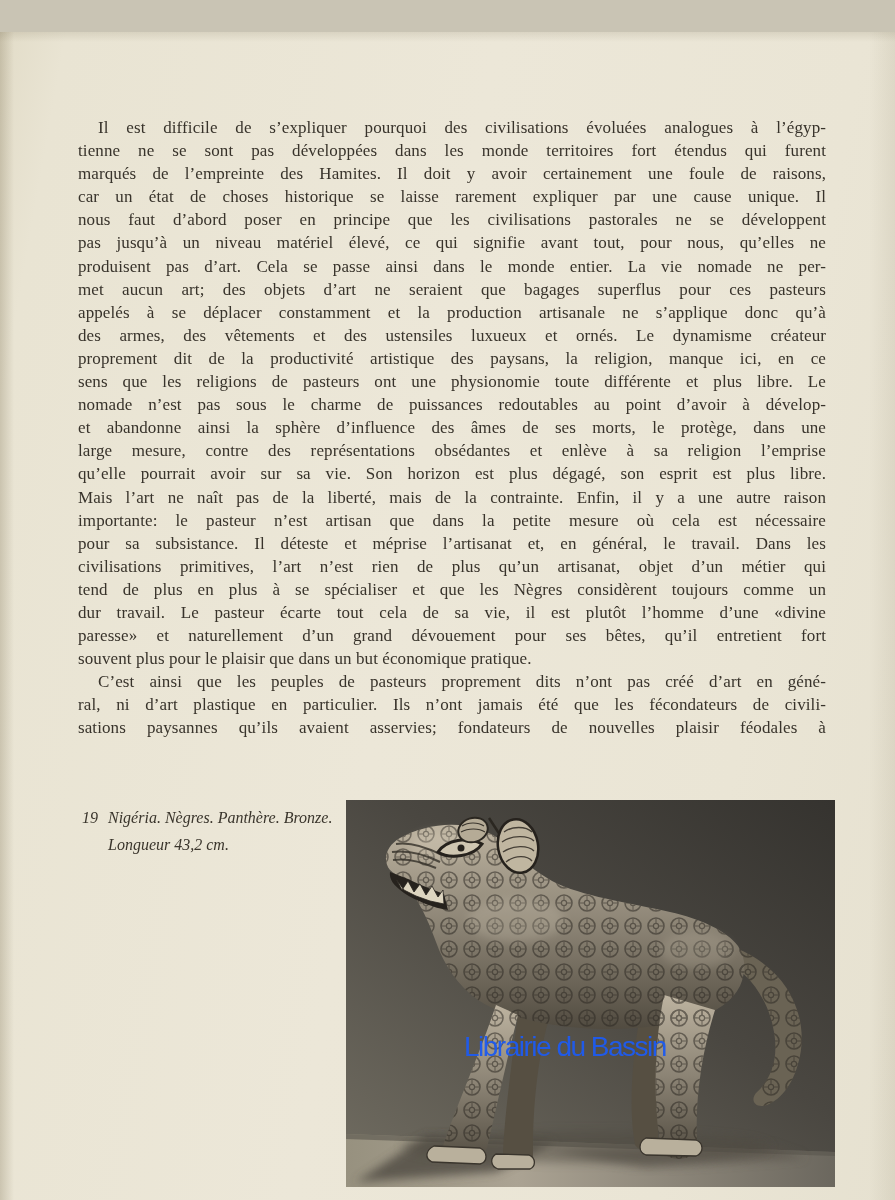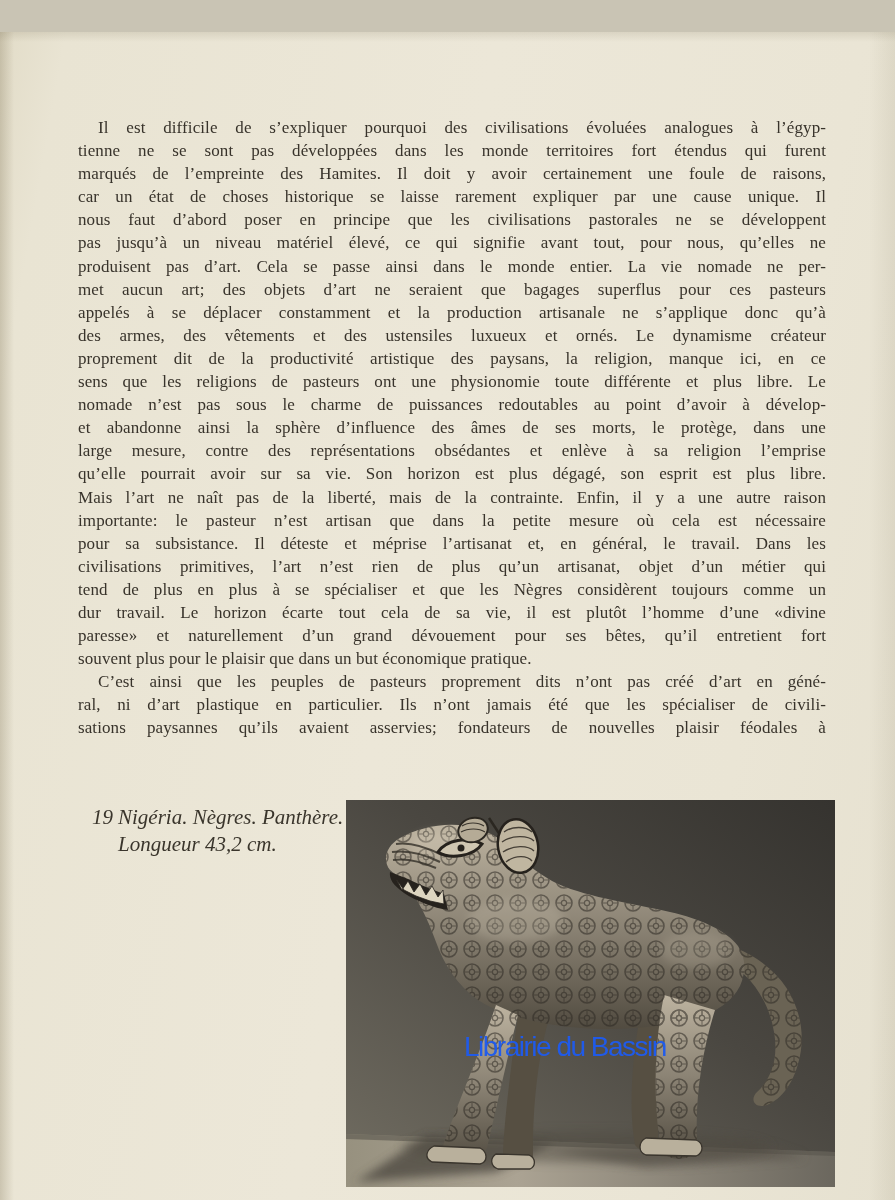--- a/index.html
+++ b/index.html
@@ -18,22 +18,22 @@
   }
   .text-block{
     position:absolute;left:78px;top:84px;width:748px;
     font-size:17px;line-height:23.1px;color:#38332b;
     letter-spacing:.1px;
   }
   .line{text-align:justify;text-align-last:justify;}
   .line.first{text-indent:20px;}
   .line.lastleft{text-align-last:left;}
   .caption{
-    position:absolute;left:92px;top:772px;display:flex;
-    font-style:italic;font-size:21px;line-height:27px;color:#3a352c;justify-content:center;
+    position:absolute;left:82px;top:772px;display:flex;
+    font-style:italic;font-size:16px;line-height:27px;color:#3a352c;justify-content:center;
   }
   .caption-number{width:26px;flex:0 0 auto;}
   .photo{
     position:absolute;left:346px;top:768px;width:489px;height:387px;
     background:#46433e;
   }
   .photo svg{display:block;width:100%;height:100%;}
   .watermark{
     position:absolute;left:118px;top:231px;
     font-family:"Liberation Sans","DejaVu Sans",sans-serif;
@@ -62,27 +62,27 @@
         <div class="line">sens que les religions de pasteurs ont une physionomie toute différente et plus libre. Le</div>
         <div class="line">nomade n’est pas sous le charme de puissances redoutables au point d’avoir à dévelop-</div>
         <div class="line">et abandonne ainsi la sphère d’influence des âmes de ses morts, le protège, dans une</div>
         <div class="line">large mesure, contre des représentations obsédantes et enlève à sa religion l’emprise</div>
         <div class="line">qu’elle pourrait avoir sur sa vie. Son horizon est plus dégagé, son esprit est plus libre.</div>
         <div class="line">Mais l’art ne naît pas de la liberté, mais de la contrainte. Enfin, il y a une autre raison</div>
         <div class="line">importante: le pasteur n’est artisan que dans la petite mesure où cela est nécessaire</div>
         <div class="line">pour sa subsistance. Il déteste et méprise l’artisanat et, en général, le travail. Dans les</div>
         <div class="line">civilisations primitives, l’art n’est rien de plus qu’un artisanat, objet d’un métier qui</div>
         <div class="line">tend de plus en plus à se spécialiser et que les Nègres considèrent toujours comme un</div>
-        <div class="line">dur travail. Le horizon écarte tout cela de sa vie, il est plutôt l’homme d’une «divine</div>
+        <div class="line">dur travail. Le pasteur écarte tout cela de sa vie, il est plutôt l’homme d’une «divine</div>
         <div class="line">paresse» et naturellement d’un grand dévouement pour ses bêtes, qu’il entretient fort</div>
         <div class="line lastleft">souvent plus pour le plaisir que dans un but économique pratique.</div>
       </div>
       <div>
         <div class="line first">C’est ainsi que les peuples de pasteurs proprement dits n’ont pas créé d’art en géné-</div>
-        <div class="line">ral, ni d’art plastique en particulier. Ils n’ont jamais été que les spécialiser de civili-</div>
+        <div class="line">ral, ni d’art plastique en particulier. Ils n’ont jamais été que les fécondateurs de civili-</div>
         <div class="line">sations paysannes qu’ils avaient asservies; fondateurs de nouvelles plaisir féodales à</div>
       </div>
     </div>
 
   <div class="caption">
     <div class="caption-number">19</div>
     <div class="caption-text">
       <div>Nigéria. Nègres. Panthère. Bronze.</div>
       <div>Longueur 43,2 cm.</div>
     </div>

